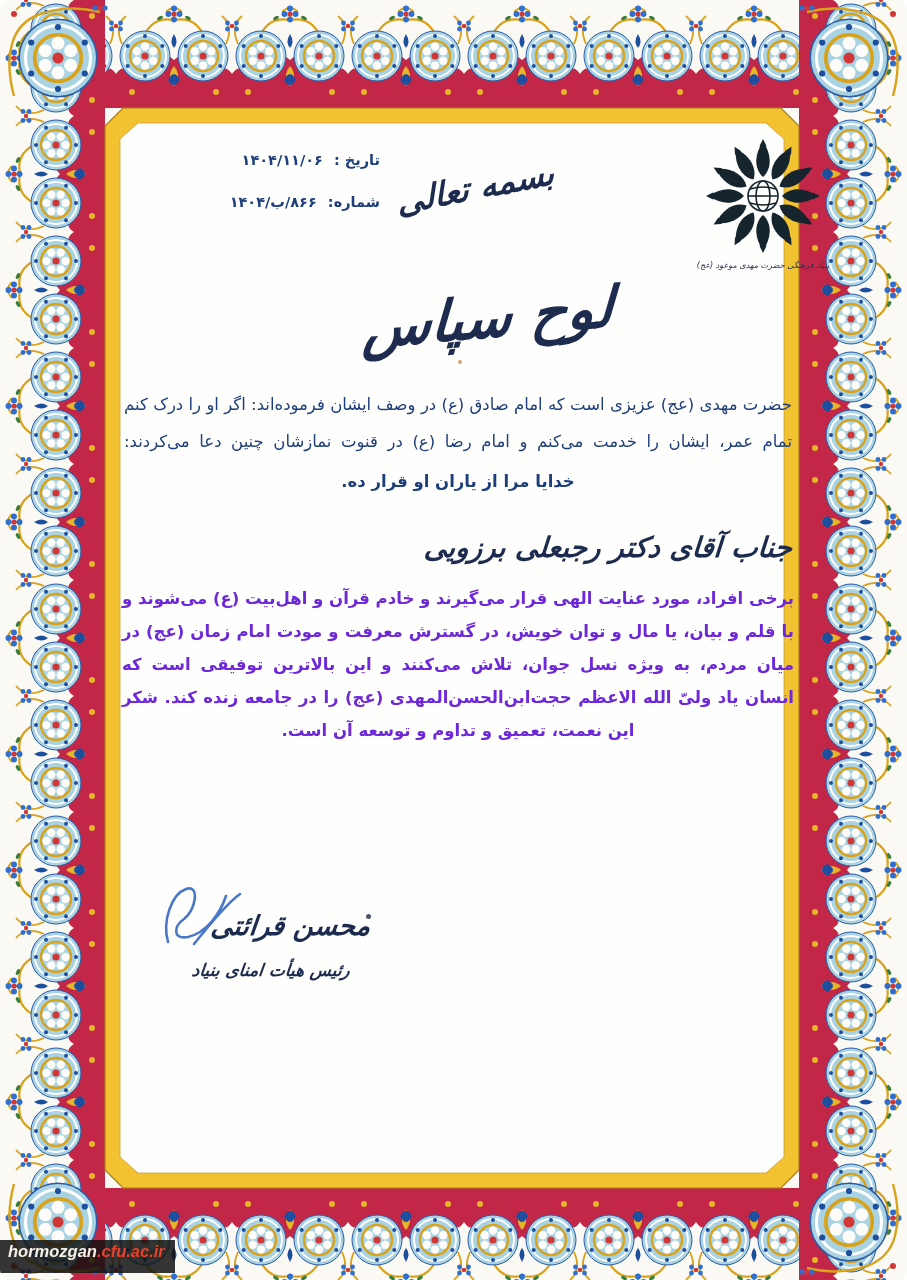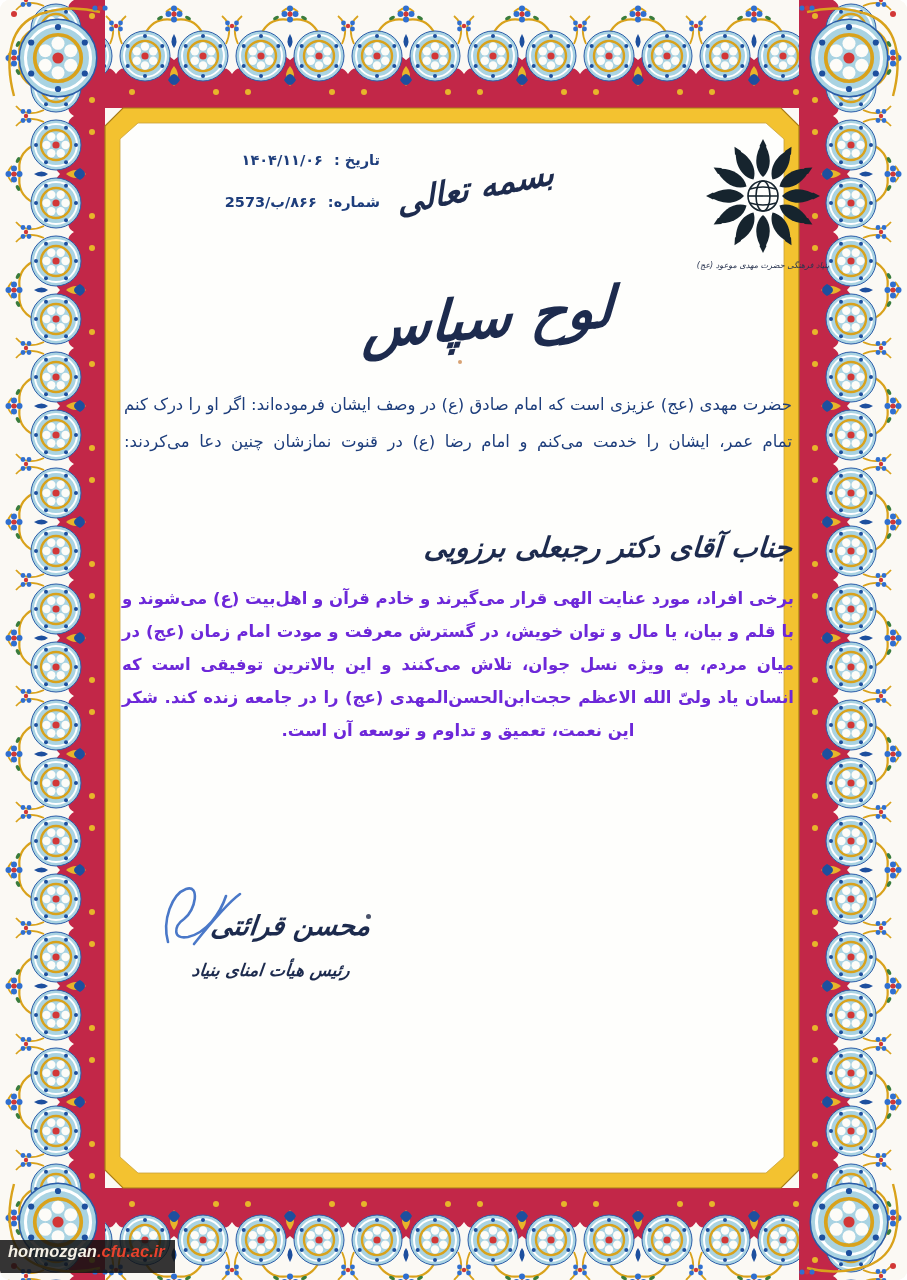--- a/index.html
+++ b/index.html
@@ -204,21 +204,21 @@
 
   <div class="content">
 
     <div class="meta-block">
       <div class="meta-line">
         <span>تاریخ :</span>
         <span class="val">۱۴۰۴/۱۱/۰۶</span>
       </div>
       <div class="meta-line">
         <span>شماره:</span>
-        <span class="val">۸۶۶/ب/2573</span>
+        <span class="val">۸۶۶/ب/۱۴۰۴</span>
       </div>
     </div>
 
     <div class="bismillah">بسمه تعالی</div>
 
     <div class="logo-box">
       <svg width="116" height="116" viewBox="-58 -58 116 116" aria-hidden="true">
         <g fill="#16242e">
           <g id="petal">
             <path d="M0,-54 C9,-42 9,-27 0,-19 C-9,-27 -9,-42 0,-54 Z"></path>
@@ -244,20 +244,21 @@
         </g>
       </svg>
       <div class="logo-caption">بنیاد فرهنگی حضرت مهدی موعود (عج)</div>
     </div>
 
     <div class="cert-title">لوح سپاس</div>
     <div class="ink-dot-2"></div>
 
     <div class="intro-block">
       <p>حضرت مهدی (عج) عزیزی است که امام صادق (ع) در وصف ایشان فرموده‌اند: اگر او را درک کنم تمام عمر، ایشان را خدمت می‌کنم و امام رضا (ع) در قنوت نمازشان چنین دعا می‌کردند:</p>
+      <div class="dua-line">خدایا مرا از یاران او قرار ده.</div>
     </div>
 
     <div class="recipient">جناب آقای دکتر رجبعلی برزویی</div>
 
     <div class="body-block">
       <p>برخی افراد، مورد عنایت الهی قرار می‌گیرند و خادم قرآن و اهل‌بیت (ع) می‌شوند و با قلم و بیان، یا مال و توان خویش، در گسترش معرفت و مودت امام زمان (عج) در میان مردم، به ویژه نسل جوان، تلاش می‌کنند و این بالاترین توفیقی است که انسان یاد ولیّ الله الاعظم حجت‌ابن‌الحسن‌المهدی (عج) را در جامعه زنده کند. شکر این نعمت، تعمیق و تداوم و توسعه آن است.</p>
     </div>
 
     <div class="signature-area">
       <svg class="sig-scribble" width="95" height="70" viewBox="0 0 95 70" aria-hidden="true">

